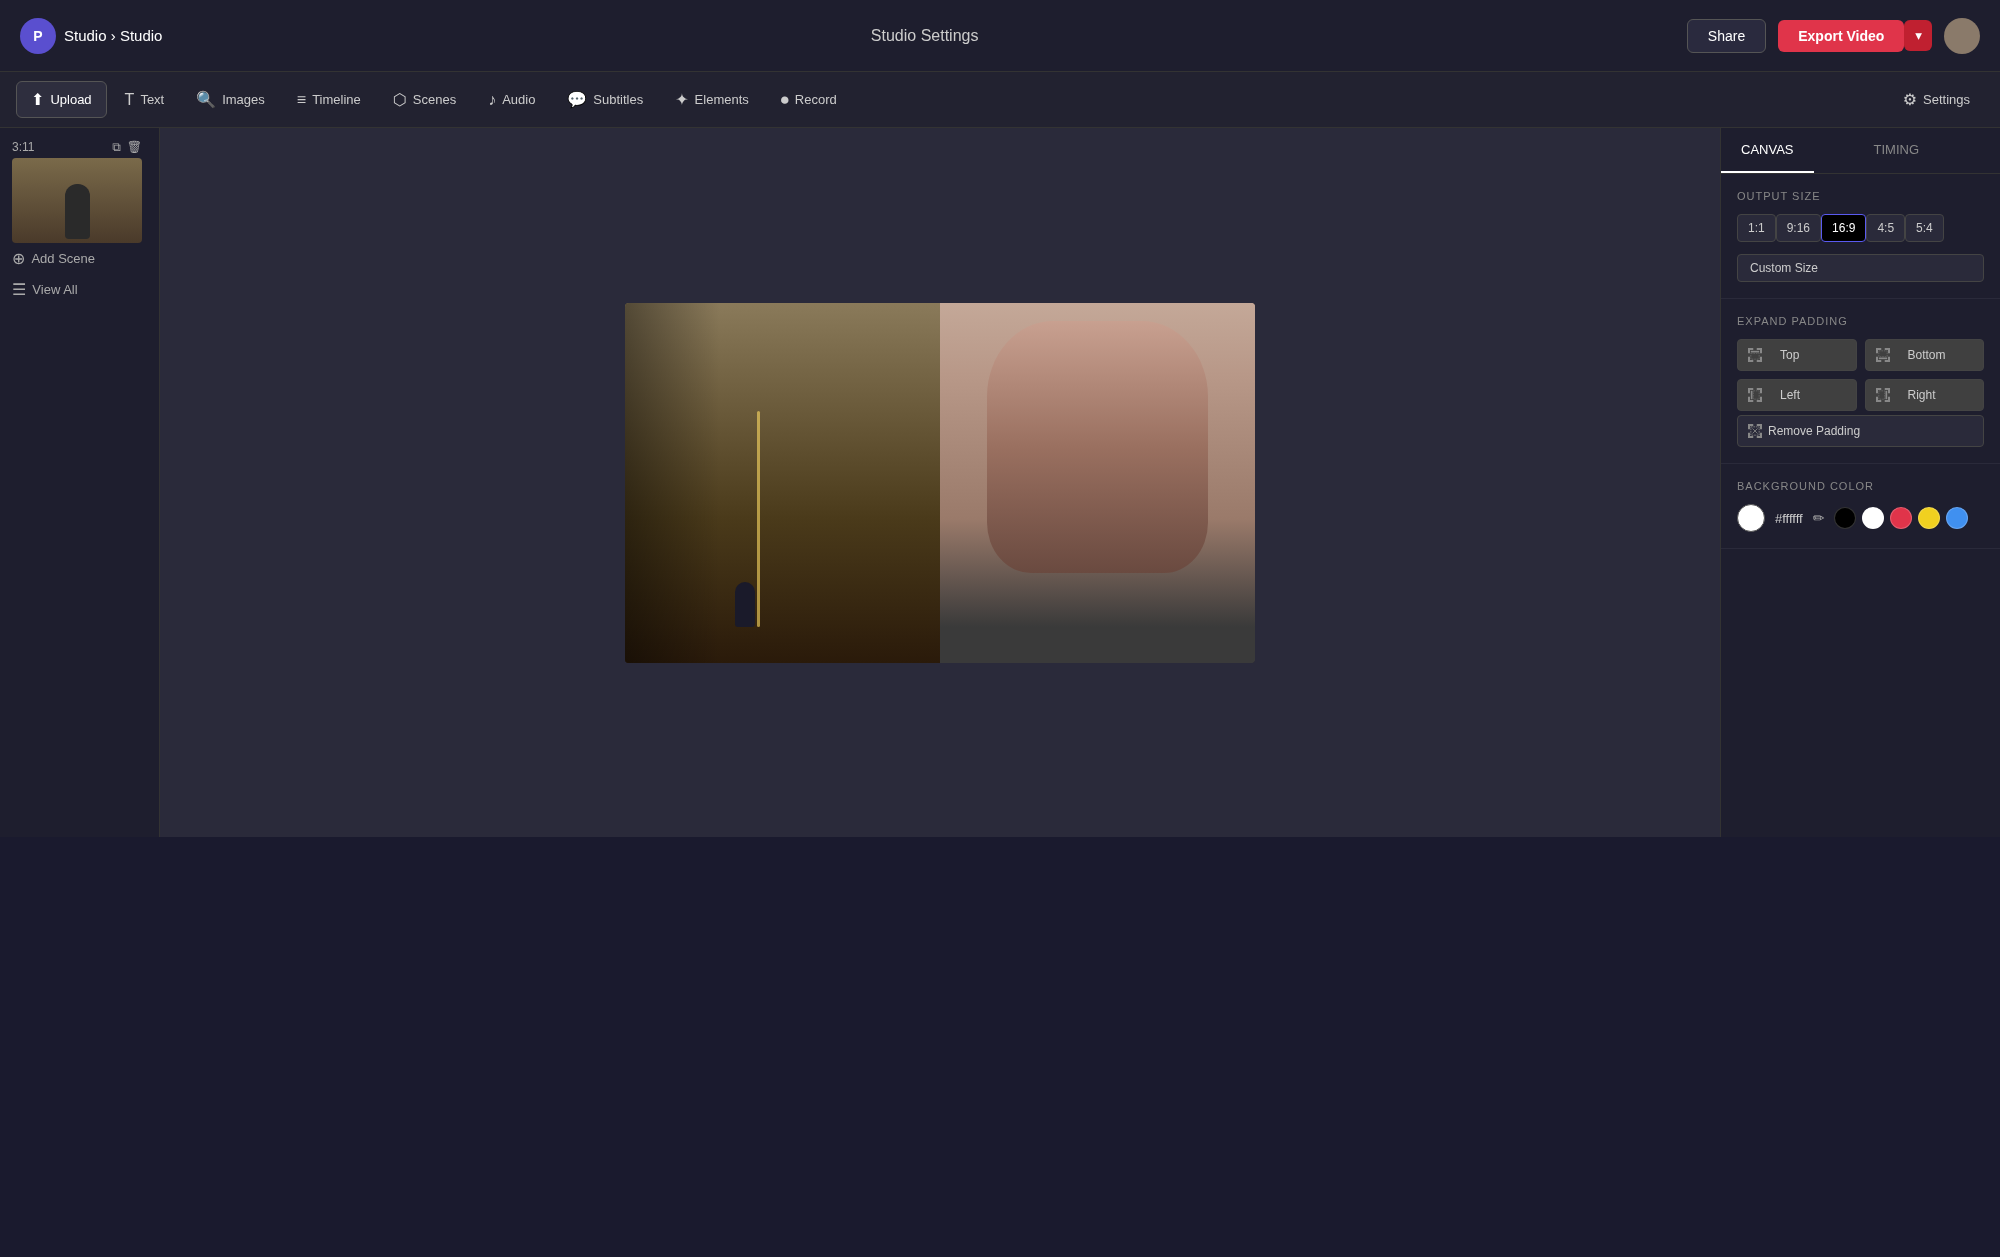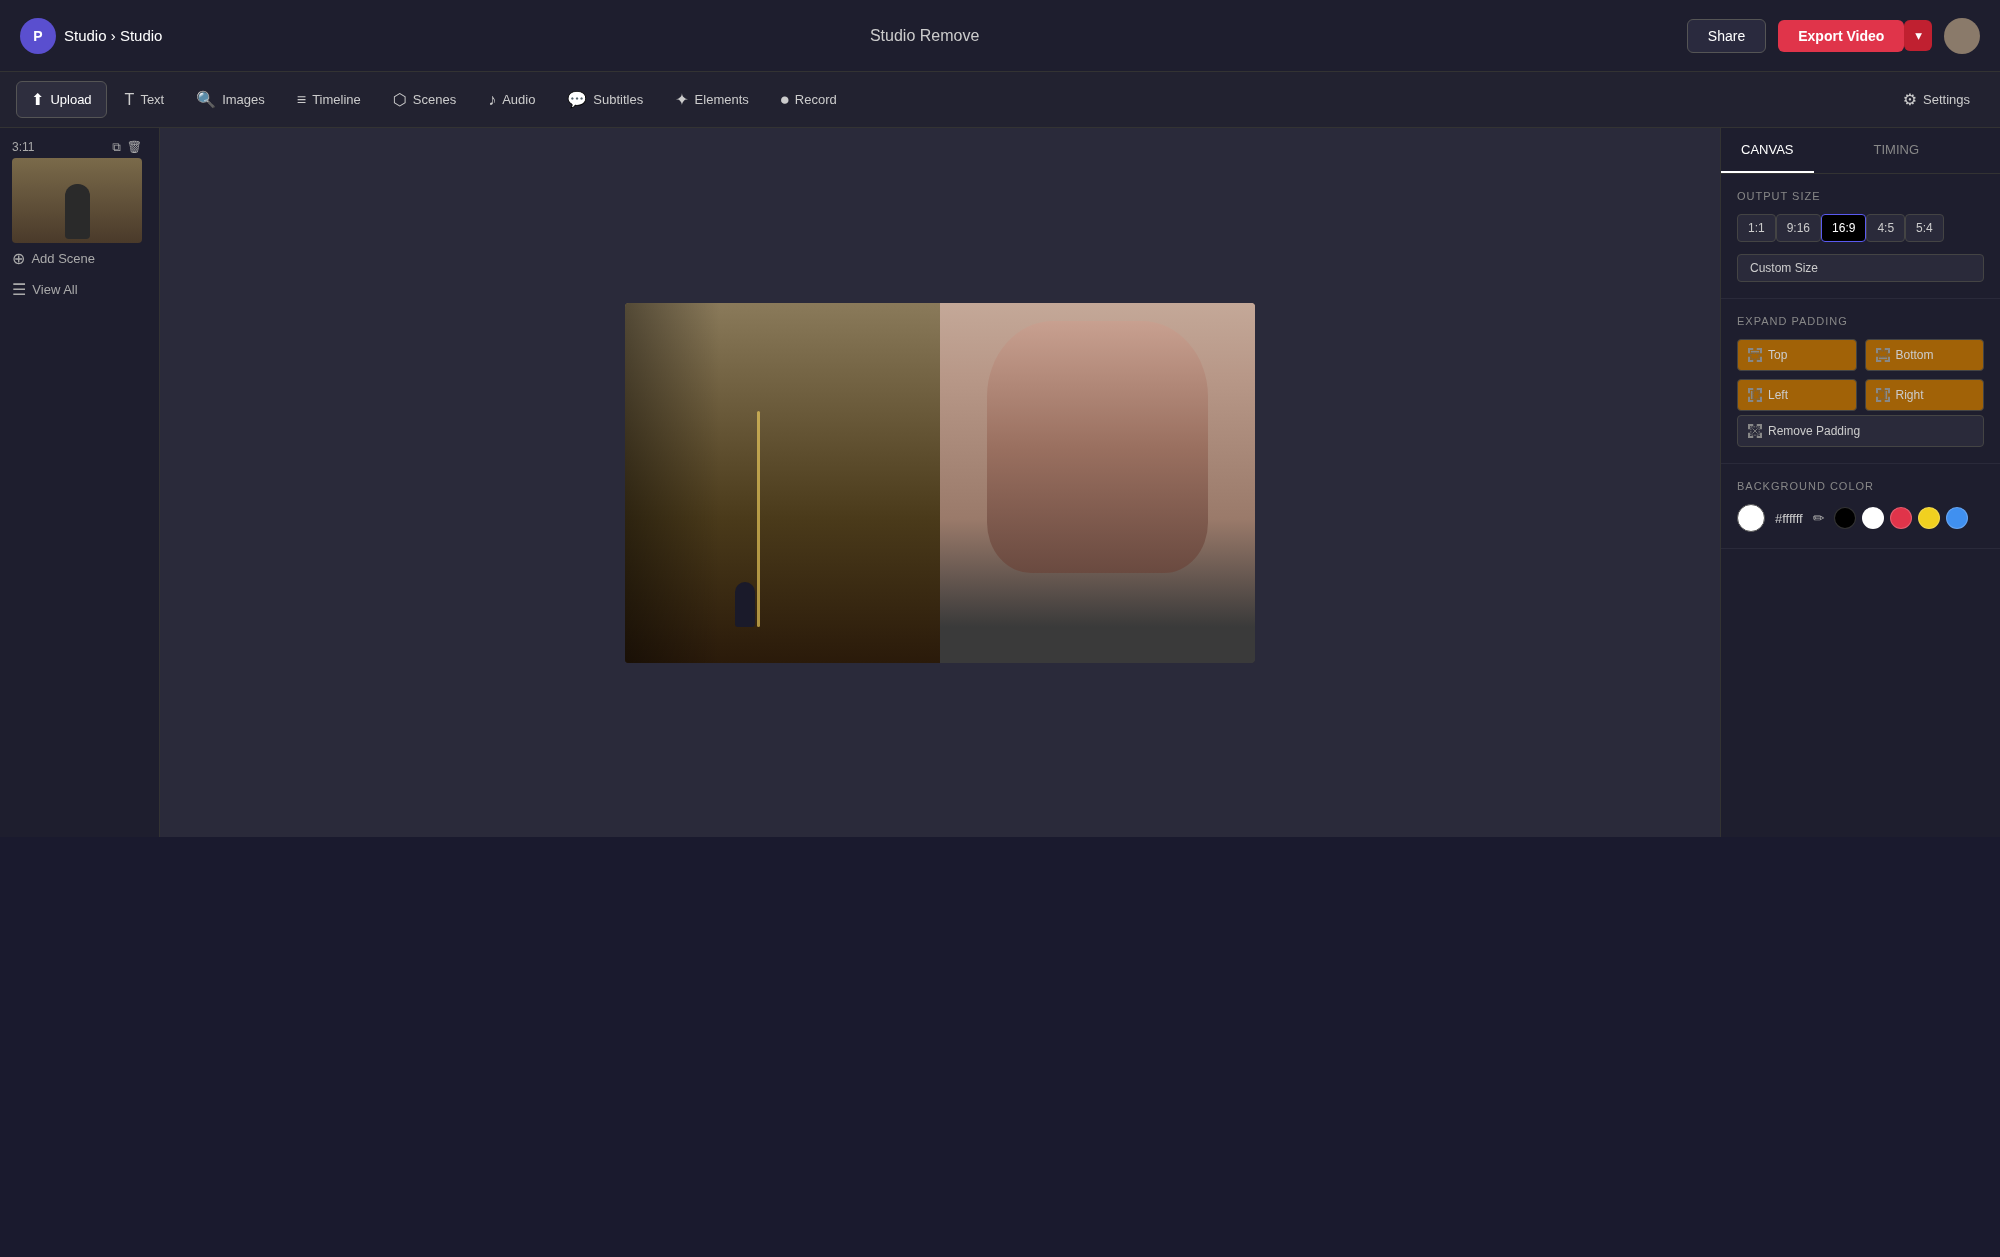--- a/index.html
+++ b/index.html
@@ -121,23 +121,23 @@
       background: #2a2a3a; border: 1px solid #444; color: #ccc;
     }
     .aspect-btn.active { background: #000000; border-color: #5a5af0; color: #fff; }
     .custom-size-btn {
       padding: 6px 12px; border-radius: 4px; font-size: 12px; cursor: pointer;
       background: #2a2a3a; border: 1px solid #444; color: #ccc; width: 100%;
       text-align: left; margin-top: 4px;
     }
     .padding-grid { display: grid; grid-template-columns: 1fr 1fr; gap: 8px; }
     .padding-btn {
-      display: flex; align-items: center; gap: 6px;
+      display: flex; align-items: center; gap: 18px;
       padding: 8px 10px; border-radius: 4px; font-size: 12px; cursor: pointer;
-      background: #a16207; border: 1px solid #444; color: #ccc;
+      background: #404040; border: 1px solid #444; color: #ccc;
     }
     .padding-icon { width: 14px; height: 14px; border: 2px dashed #888; display: flex; align-items: center; justify-content: center; }
     .remove-padding-btn {
       display: flex; align-items: flex-end; gap: 6px;
       padding: 8px 10px; border-radius: 4px; font-size: 12px; cursor: pointer;
       background: #2a2a3a; border: 1px solid #444; color: #ccc; width: 100%; margin-top: 4px;
     }
     .bg-color-row { display: flex; align-items: center; gap: 10px; margin-top: 8px; }
     .bg-color-swatch { width: 28px; height: 28px; border-radius: 50%; background: #fff; border: 1px solid #555; cursor: pointer; }
     .bg-color-hex { font-size: 13px; color: #ccc; }
@@ -152,21 +152,21 @@
 
 <div class="top-nav">
   <div class="nav-brand">
     <div class="nav-avatar">P</div>
     <div class="nav-breadcrumb">
       <span>Studio</span>
       <span> › </span>
       <span>Studio</span>
     </div>
   </div>
-  <div class="nav-title">Studio Remove</div>
+  <div class="nav-title">Studio Settings</div>
   <div class="nav-right">
     <button class="btn-share">Share</button>
     <div class="export-group">
       <button class="btn-export">
         <span>Export Video</span>
       </button>
       <button class="btn-export-arrow">▾</button>
     </div>
     <div class="user-avatar"></div>
   </div>

